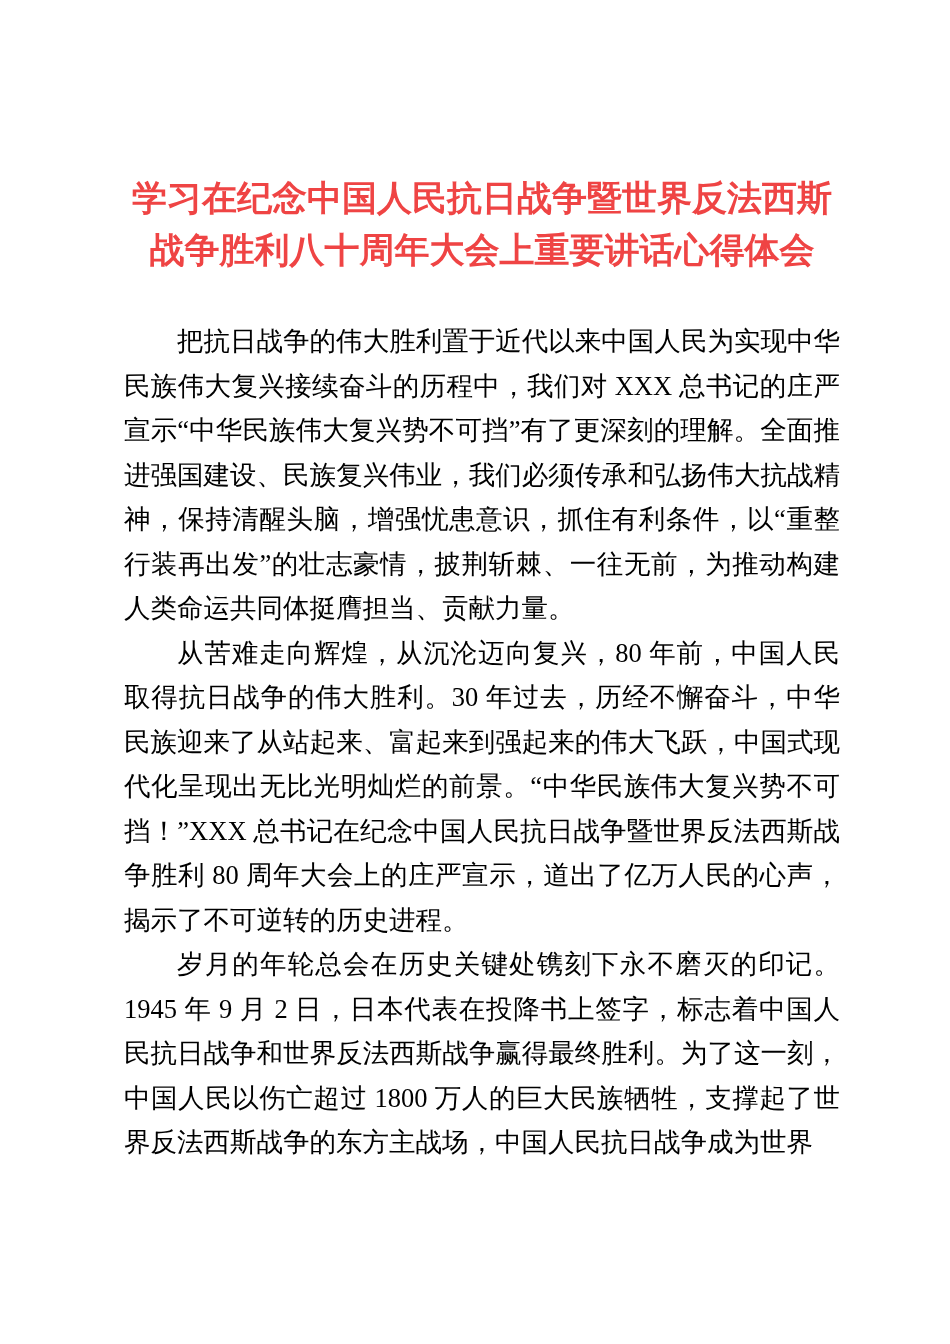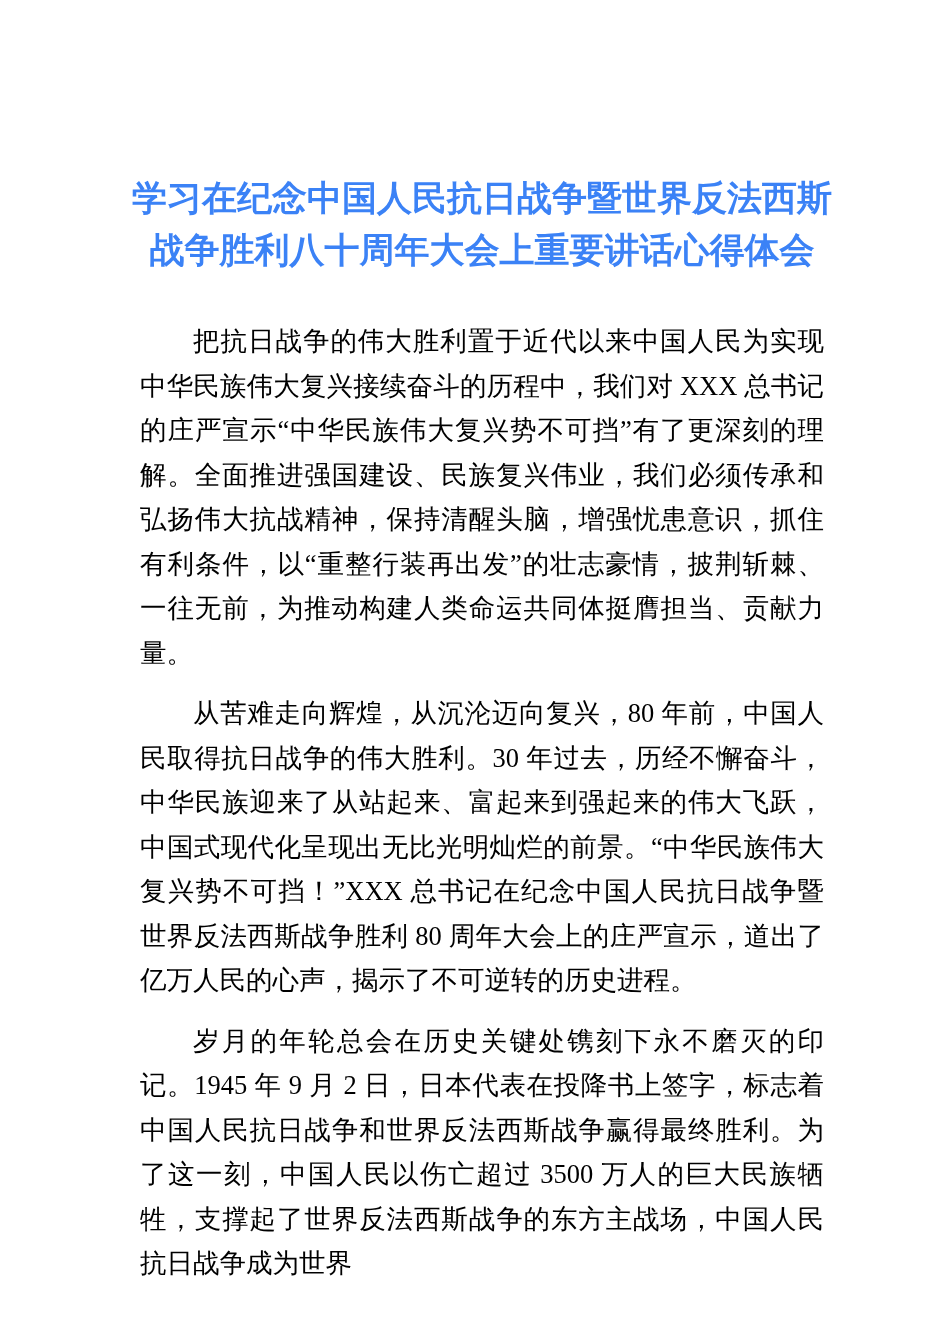--- a/index.html
+++ b/index.html
@@ -16,41 +16,41 @@
     overflow: hidden;
   }
   .doc-title {
     width: 716px;
     margin: 172px 0 0 124px;
     font-family: "Liberation Sans", sans-serif;
     font-weight: 700;
     font-size: 35px;
     line-height: 52px;
     text-align: center;
-    color: #3b82f6;
+    color: #ef4444;
   }
   .doc-body {
     width: 716px;
     margin: 43px 0 0 124px;
     
     font-family: "Liberation Serif", sans-serif;
     font-size: 26.5px;
     line-height: 44.5px;
     text-align: justify;
     color: #000000;
   }
   .para {
-    margin: 16px;
+    margin: 0;
     padding: 0;
     text-indent: 2em;
   }
 </style>
 </head>
 <body>
 
 <div class="page">
   <h1 class="doc-title">学习在纪念中国人民抗日战争暨世界反法西斯战争胜利八十周年大会上重要讲话心得体会</h1>
   <div class="doc-body">
     <p class="para">把抗日战争的伟大胜利置于近代以来中国人民为实现中华民族伟大复兴接续奋斗的历程中，我们对 XXX 总书记的庄严宣示“中华民族伟大复兴势不可挡”有了更深刻的理解。全面推进强国建设、民族复兴伟业，我们必须传承和弘扬伟大抗战精神，保持清醒头脑，增强忧患意识，抓住有利条件，以“重整行装再出发”的壮志豪情，披荆斩棘、一往无前，为推动构建人类命运共同体挺膺担当、贡献力量。</p>
     <p class="para">从苦难走向辉煌，从沉沦迈向复兴，80 年前，中国人民取得抗日战争的伟大胜利。30 年过去，历经不懈奋斗，中华民族迎来了从站起来、富起来到强起来的伟大飞跃，中国式现代化呈现出无比光明灿烂的前景。“中华民族伟大复兴势不可挡！”XXX 总书记在纪念中国人民抗日战争暨世界反法西斯战争胜利 80 周年大会上的庄严宣示，道出了亿万人民的心声，揭示了不可逆转的历史进程。</p>
-    <p class="para">岁月的年轮总会在历史关键处镌刻下永不磨灭的印记。1945 年 9 月 2 日，日本代表在投降书上签字，标志着中国人民抗日战争和世界反法西斯战争赢得最终胜利。为了这一刻，中国人民以伤亡超过 3500 万人的巨大民族牺牲，支撑起了世界反法西斯战争的东方主战场，中国人民抗日战争成为世界</p>
+    <p class="para">岁月的年轮总会在历史关键处镌刻下永不磨灭的印记。1945 年 9 月 2 日，日本代表在投降书上签字，标志着中国人民抗日战争和世界反法西斯战争赢得最终胜利。为了这一刻，中国人民以伤亡超过 1800 万人的巨大民族牺牲，支撑起了世界反法西斯战争的东方主战场，中国人民抗日战争成为世界</p>
   </div>
 </div>
 
 </body></html>

